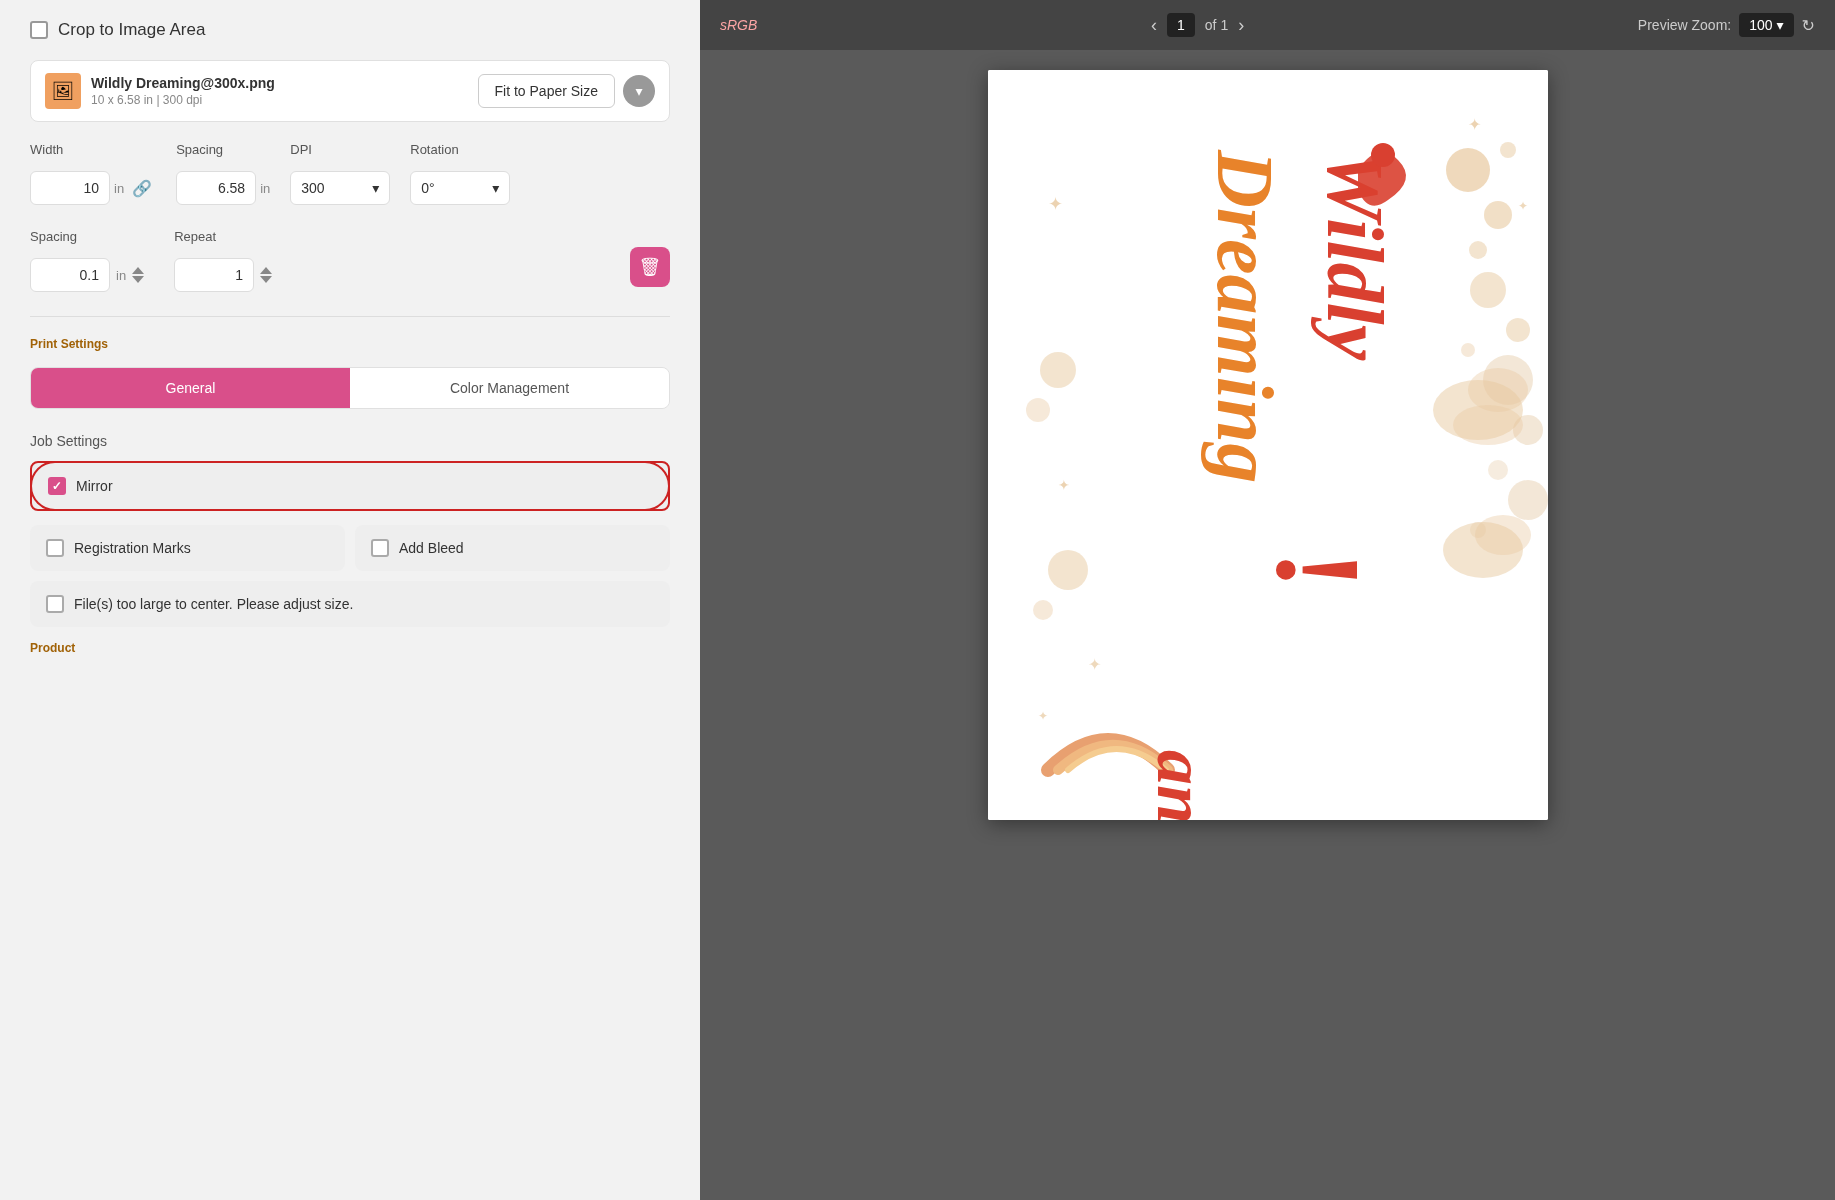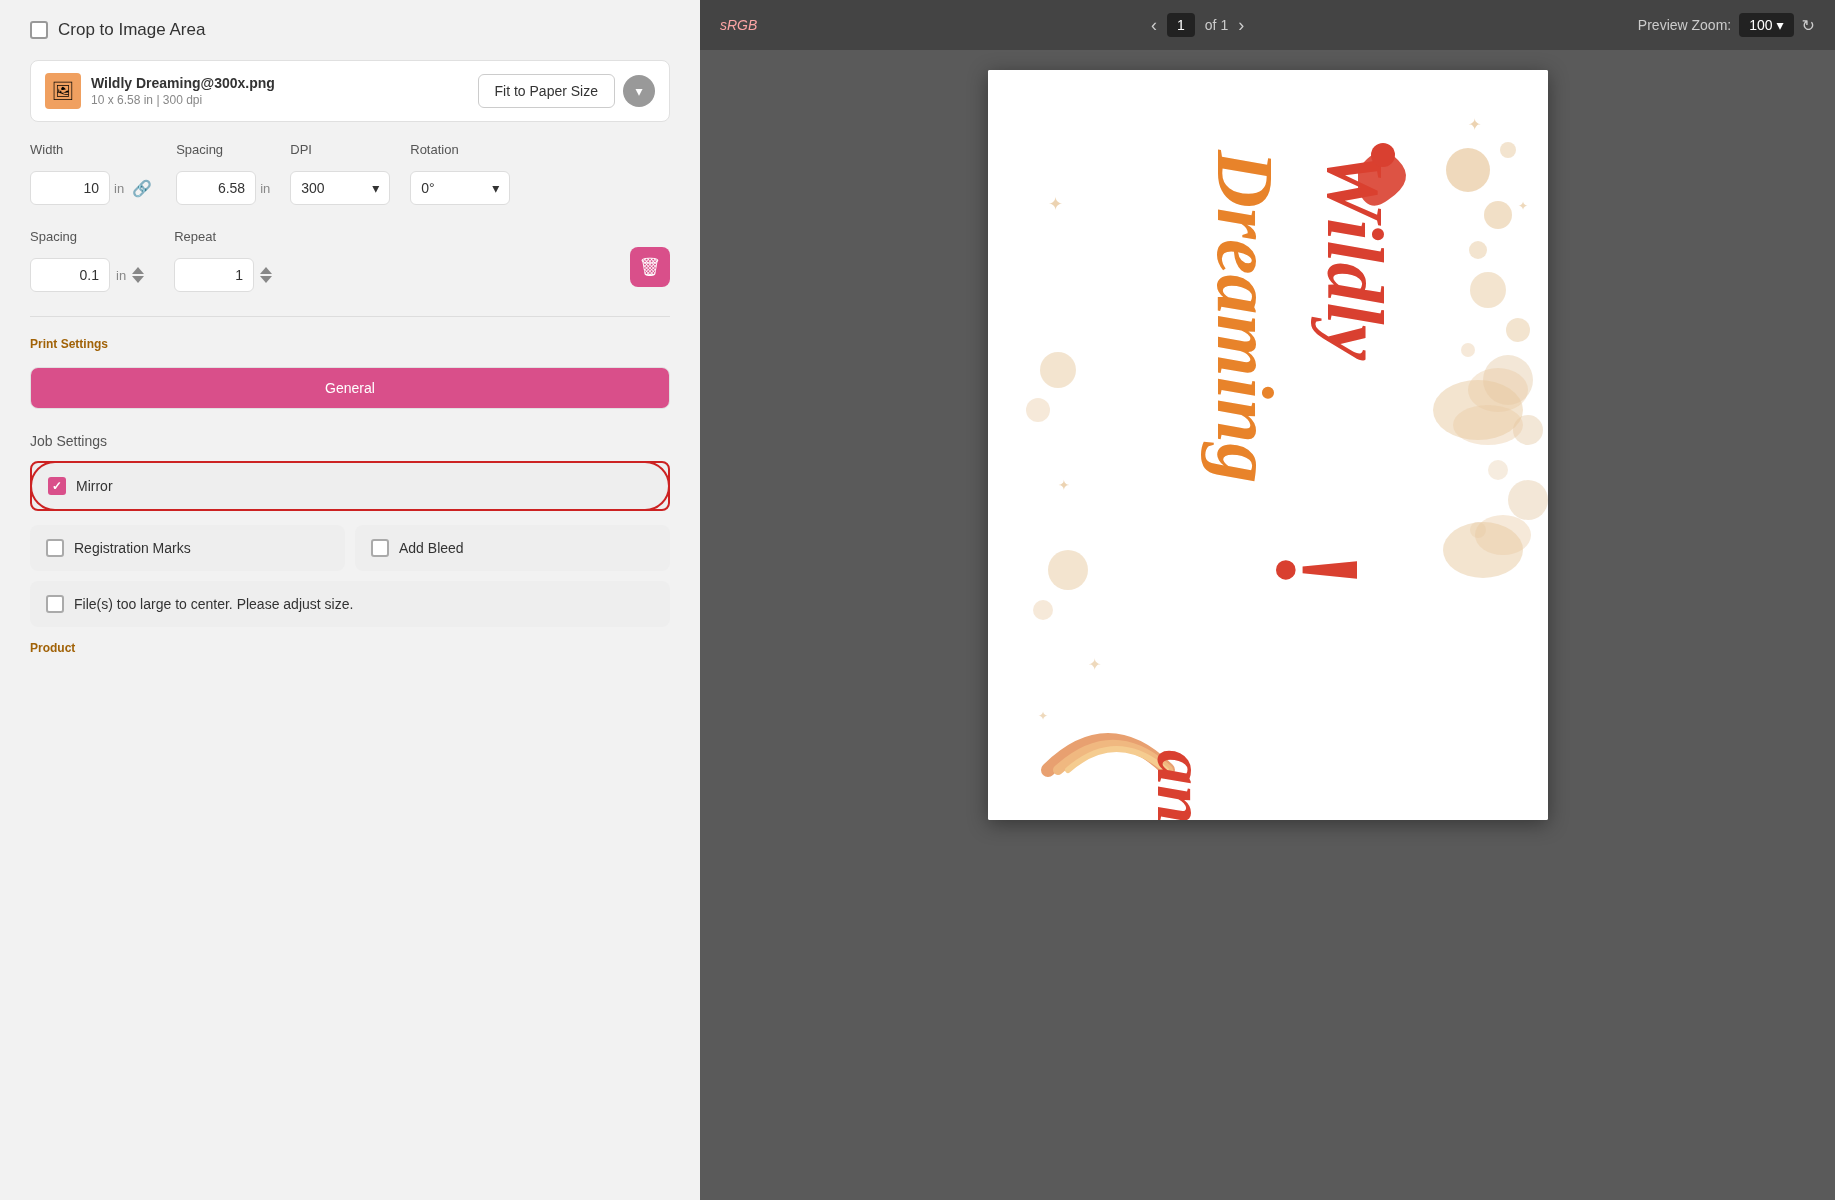--- a/index.html
+++ b/index.html
@@ -601,20 +601,21 @@
         <span class="delete-icon">🗑</span>
       </button>
     </div>
 
     <div class="divider"></div>
 
     <div class="section-title">Print Settings</div>
 
     <div class="tab-row">
       <button class="tab-btn active">General</button>
+      <button class="tab-btn">Color Management</button>
     </div>
 
     <div class="job-settings-label">Job Settings</div>
 
     <div class="mirror-row">
       <div class="mirror-oval"></div>
       <div class="checkbox-pink">
         <span class="checkmark">✓</span>
       </div>
       <span class="option-label">Mirror</span>

